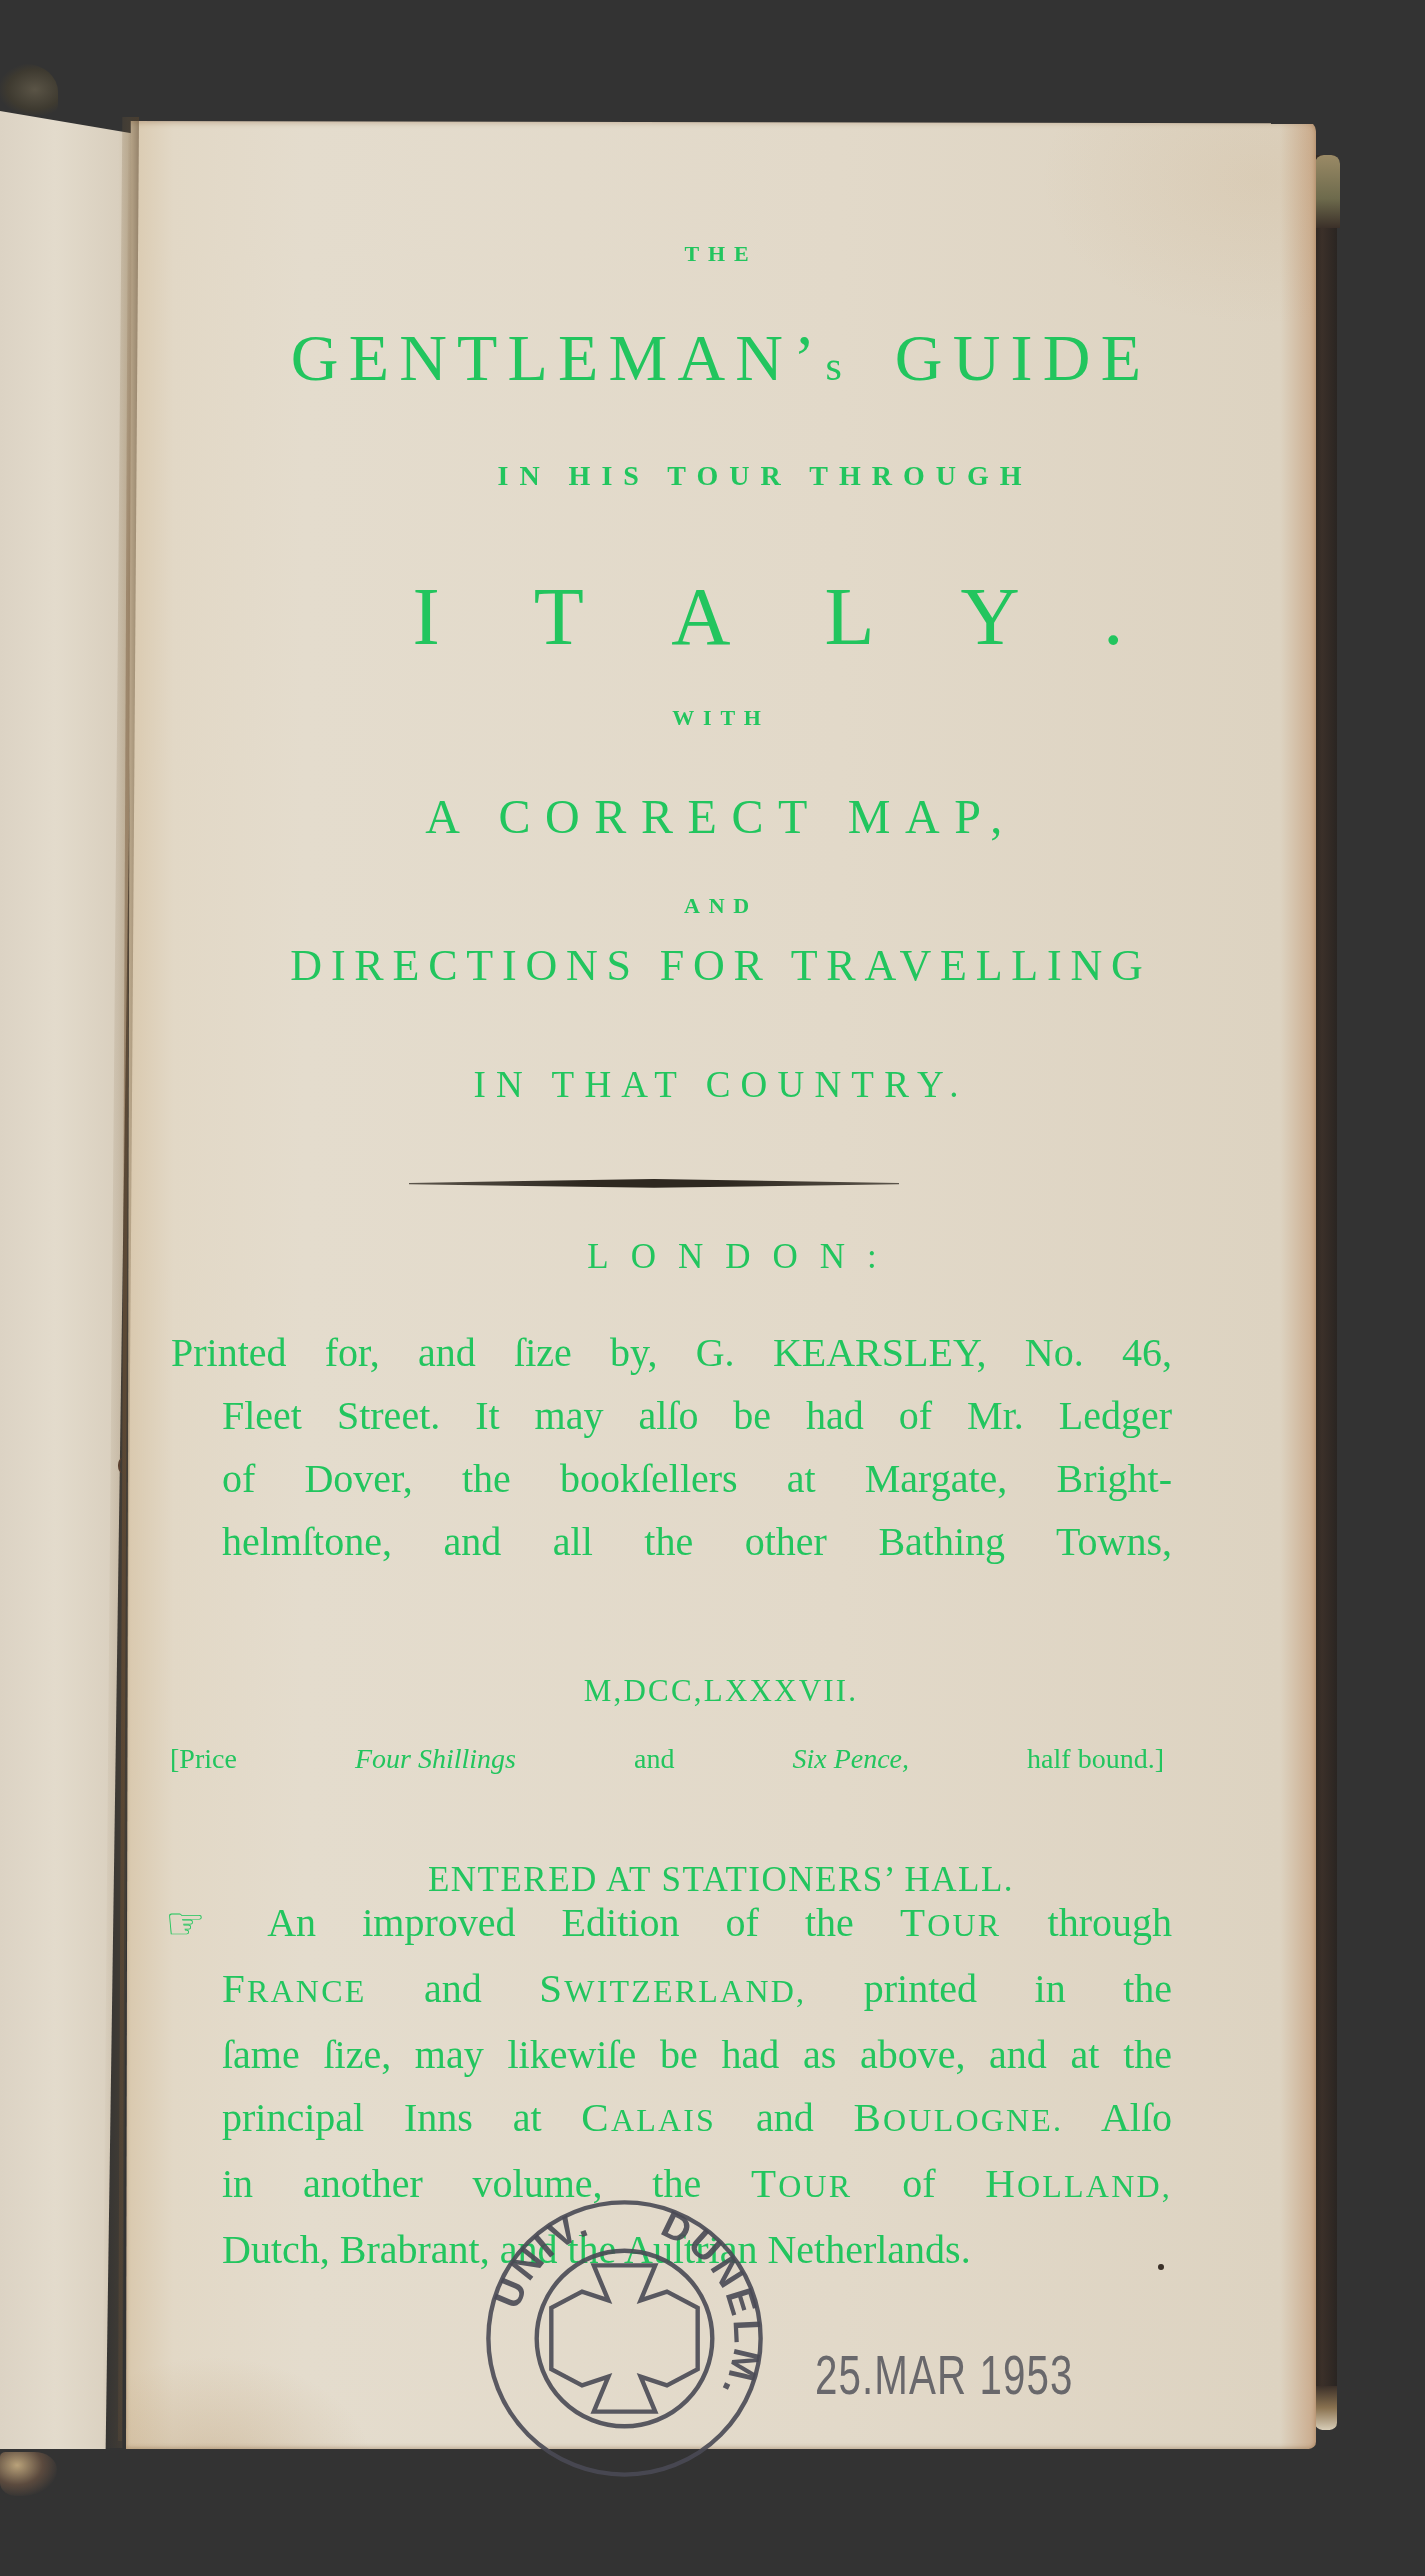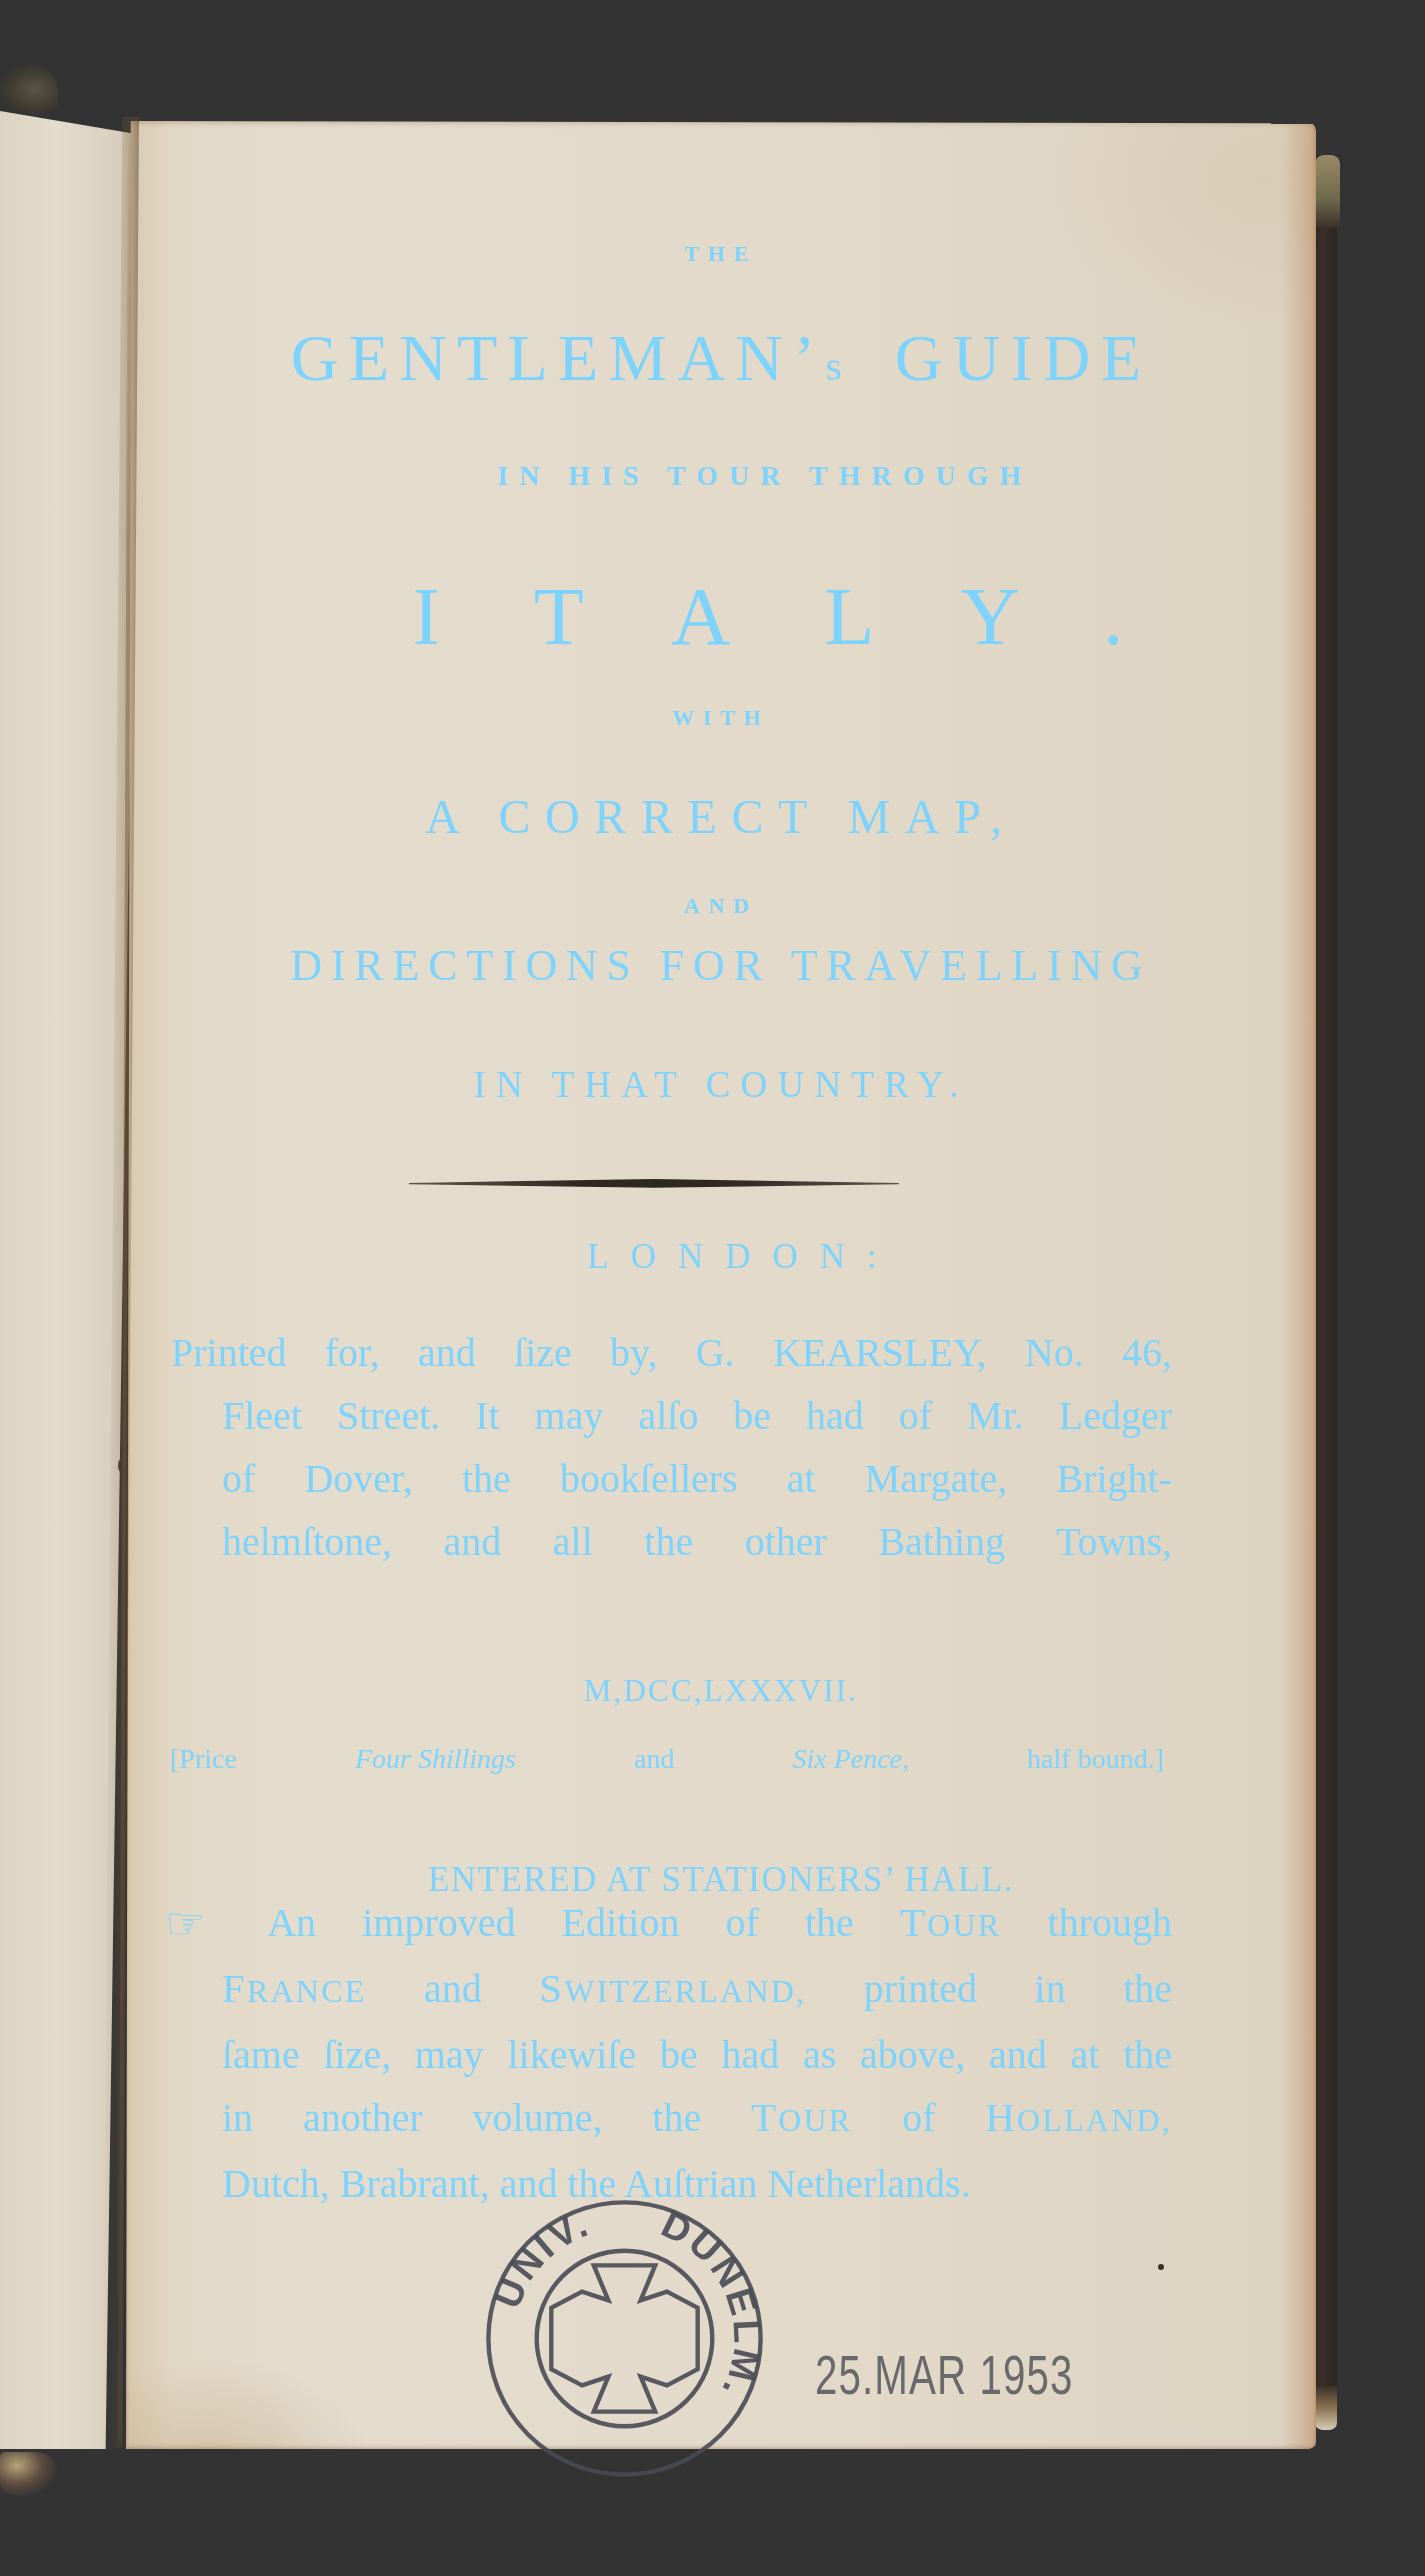--- a/index.html
+++ b/index.html
@@ -58,21 +58,21 @@
     clip-path:polygon(0.4% 0, 100% 0.1%, 100% 100%, 0 100%);
   }
   .gutter-line {
     left:123px; top:132px; width:4.4px; height:2309px;
     background:linear-gradient(180deg, rgba(120,90,60,.0), rgba(120,90,60,.45) 20%, rgba(110,80,50,.55) 70%, rgba(120,90,60,.2));
     transform:skewX(-0.25deg);
   }
   .gutter-mark { width:7.3px; height:14.6px; border-left:2.9px solid #5a4030; border-radius:50%; }
 
   
-  .ink { color:#7dd3fc; }
+  .ink { color:#22c55e; }
   .line { position:absolute; left:126px; width:1190px; text-align:center; white-space:nowrap; }
   .t-the      { top:241px; font-size:22px; letter-spacing:8.8px; font-weight:bold; }
   .t-gentle   { top:320px; font-size:66px; letter-spacing:10.2px; }
   .t-gentle .sml { font-size:42px; letter-spacing:4.4px; }
   .t-inhis    { top:460px; font-size:28px; letter-spacing:11px; font-weight:bold;padding-left:44px; }
   .t-italy    { top:570px; font-size:82px; letter-spacing:94px; padding-left:94px; }
   .t-with     { top:705px; font-size:22px; letter-spacing:8.8px; font-weight:bold; }
   .t-map      { top:789px; font-size:48px; letter-spacing:14.6px; }
   .t-and      { top:893px; font-size:22px; letter-spacing:8.8px; font-weight:bold; }
   .t-dir      { top:940px; font-size:44px; letter-spacing:8.8px; }
@@ -169,20 +169,27 @@
     <span class="sc"><b>T</b><span>OUR</span></span>
     <span>through</span>
   </span>
   <span class="pl ind">
     <span class="sc"><b>F</b><span>RANCE</span></span>
     <span>and</span>
     <span class="sc"><b>S</b><span>WITZERLAND,</span></span>
     <span>printed in the</span>
   </span>
   <span class="pl ind">ſame ſize, may likewiſe be had as above, and at the</span>
+  <span class="pl ind">
+    <span>principal Inns at</span>
+    <span class="sc"><b>C</b><span>ALAIS</span></span>
+    <span>and</span>
+    <span class="sc"><b>B</b><span>OULOGNE.</span></span>
+    <span>Alſo</span>
+  </span>
   <span class="pl ind">
     <span>in another volume, the</span>
     <span class="sc"><b>T</b><span>OUR</span></span>
     <span>of</span>
     <span class="sc"><b>H</b><span>OLLAND,</span></span>
   </span>
   <span class="pl ind last">Dutch, Brabrant, and the Auſtrian Netherlands.</span>
 </div>
 
 <div class="speck" style="left:1158px; top:2264px;"></div>

